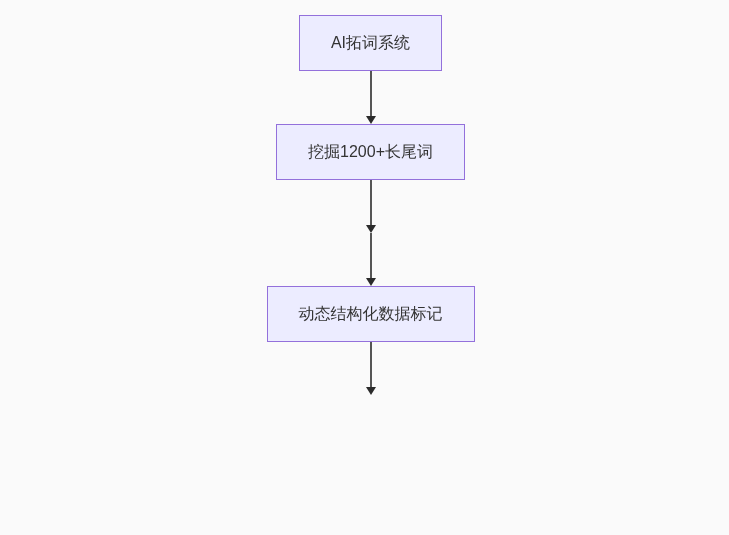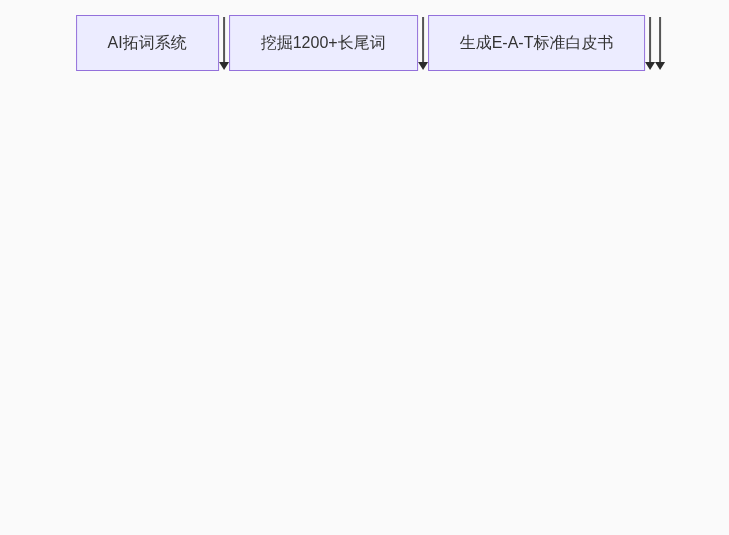--- a/index.html
+++ b/index.html
@@ -14,21 +14,21 @@
     position: relative;
     overflow: hidden;
   }
   .flowchart {
     position: absolute;
     top: 15px;
     left: 50%;
     transform: translateX(-50%);
     margin-left: 6px;
     display: flex;
-    flex-direction: row;
+    flex-direction: column;
     align-items: center;
     justify-content: space-between;
   }
   .node {
     box-sizing: border-box;
     height: 56px;
     display: flex;
     align-items: center;
     justify-content: center;
     background: #ececff;
@@ -71,27 +71,27 @@
     <div class="head"></div>
   </div>
 
   <div class="node">挖掘1200+长尾词</div>
 
   <div class="connector">
     <div class="line"></div>
     <div class="head"></div>
   </div>
 
-  <div class="node">生成E-A-T标准白皮书</div>
 
   <div class="connector">
     <div class="line"></div>
     <div class="head"></div>
   </div>
 
+  <div class="node">动态结构化数据标记</div>
 
   <div class="connector">
     <div class="line"></div>
     <div class="head"></div>
   </div>
 
 
 </div>
 
 </body></html>

